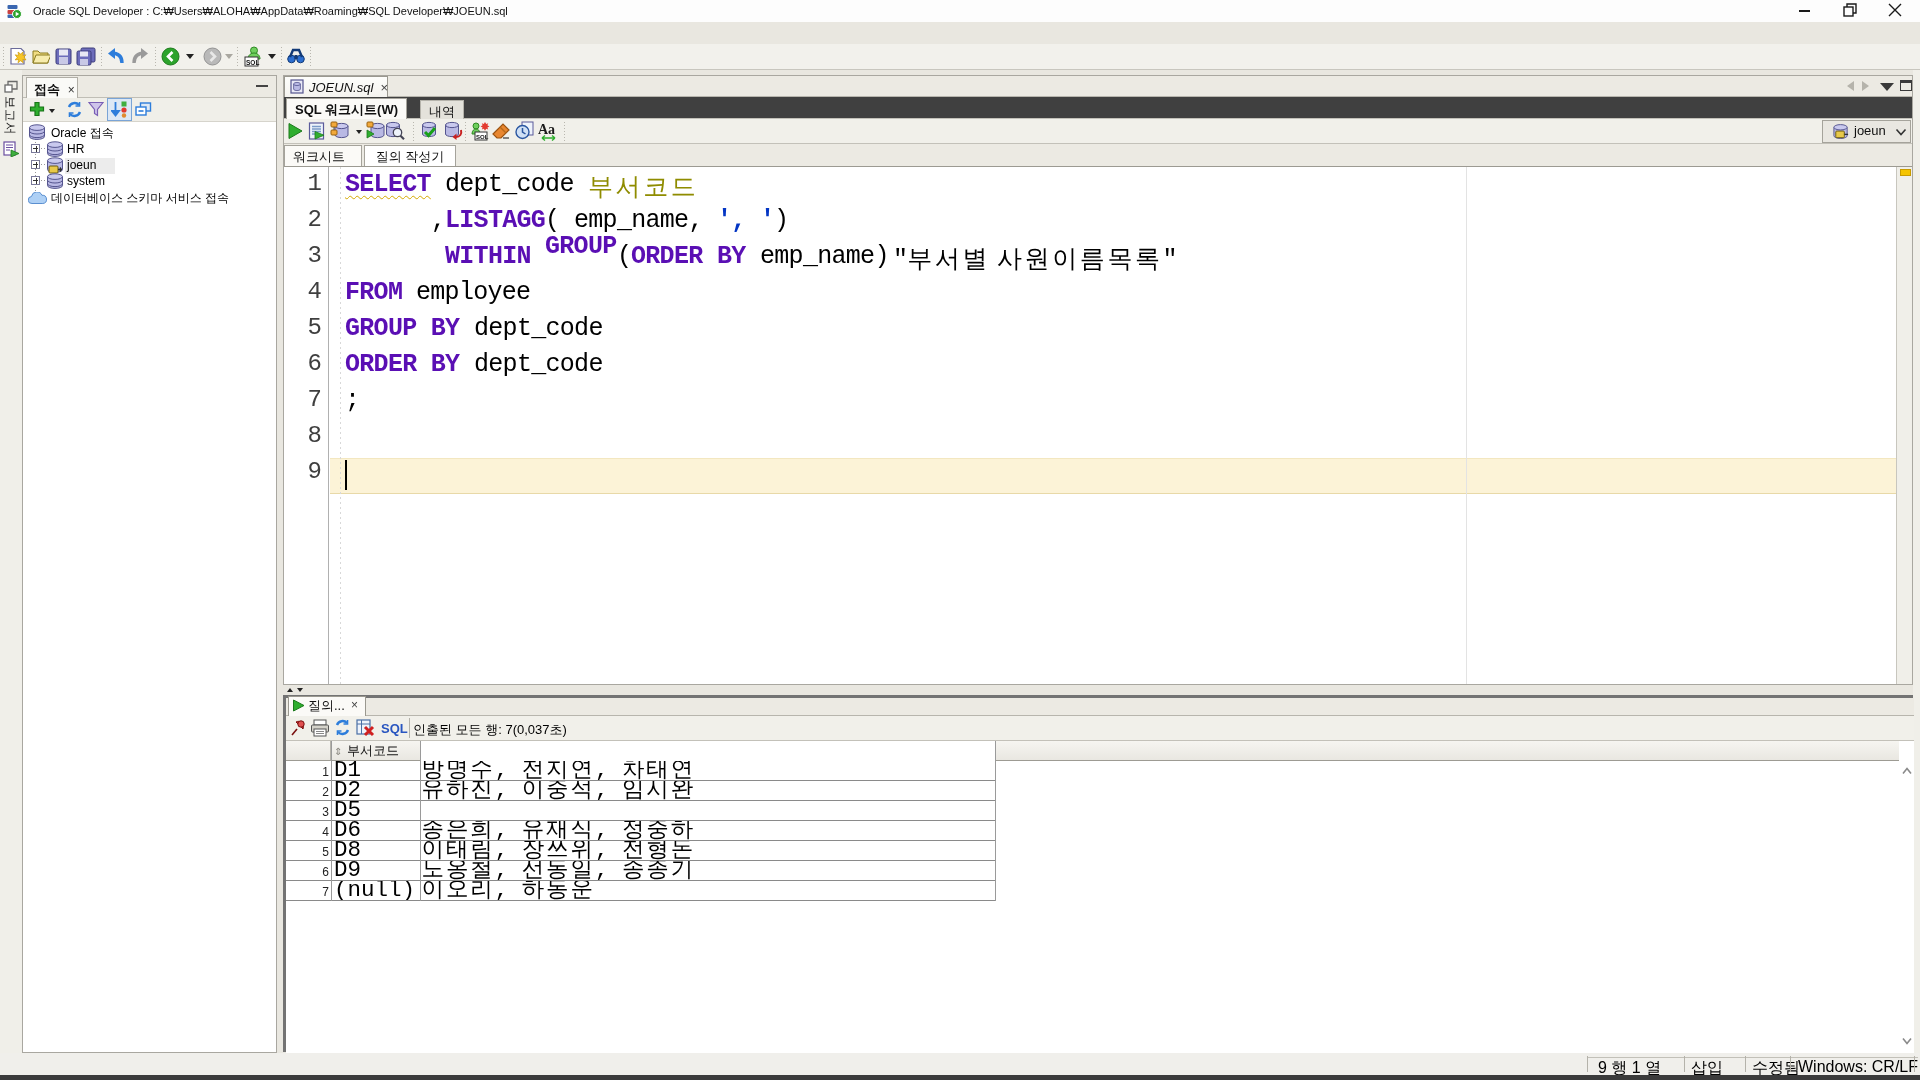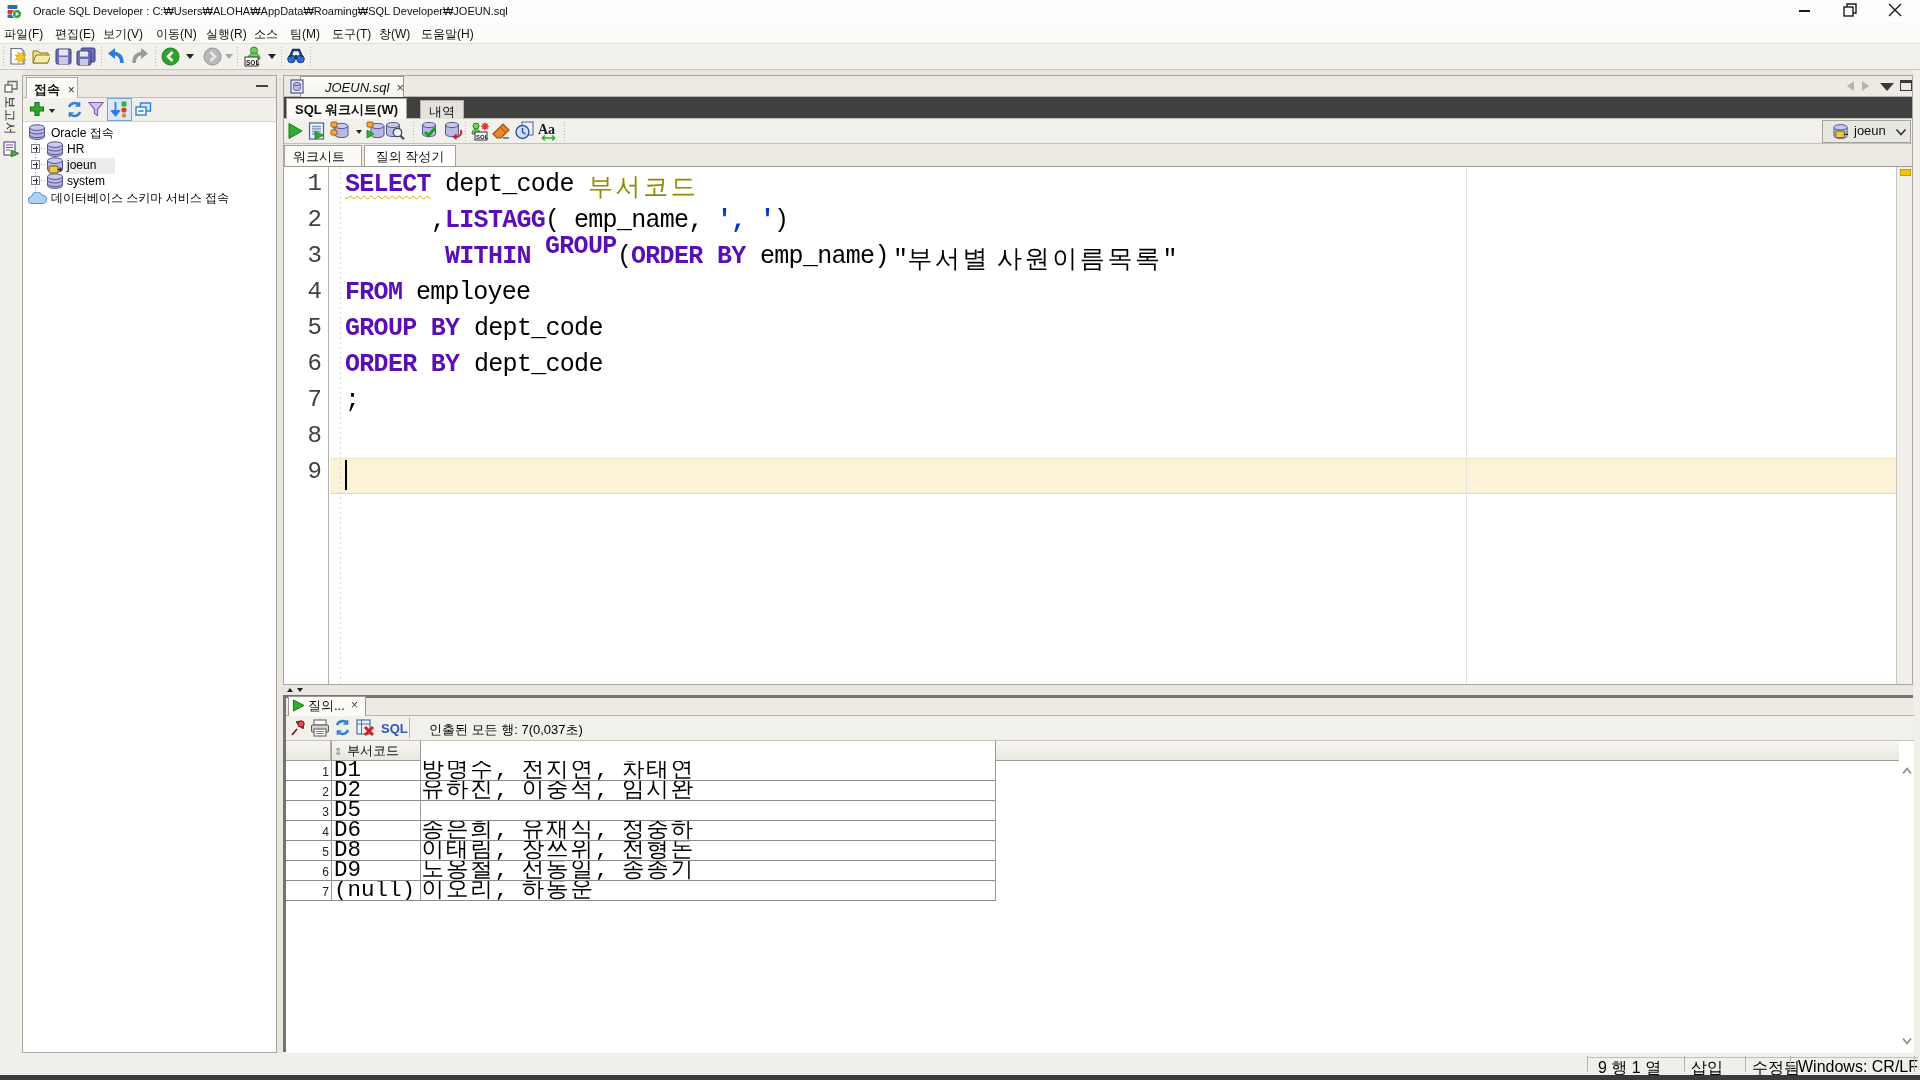--- a/index.html
+++ b/index.html
@@ -24,21 +24,21 @@
 #lpanel{left:22px;top:75px;width:255px;height:978px;background:#fff;border:1px solid #a9a7a0}
 #lptabs{left:0;top:0;width:253px;height:22px;background:#eceae3;border-bottom:1px solid #c0beb6}
 #lptab{left:3px;top:1px;width:52px;height:21px;white-space:nowrap;background:#fafaf7;border:1px solid #b0aea6;border-bottom:none;font-size:13px;font-weight:bold;color:#111;padding:3px 0 0 7px}
 #lptab .x{font-weight:normal;color:#333;font-size:12px;margin-left:4px}
 #lpmin{left:233px;top:9px;width:12px;height:2px;background:#444}
 #lptools{left:0;top:22px;width:253px;height:24px;background:#f0efe9;border-bottom:1px solid #d6d4cc}
 .trow{position:absolute;font-size:12px;color:#000;white-space:nowrap}
 
 #epanel{left:283px;top:75px;width:1630px;height:610px;background:#fff;border:1px solid #a9a7a0}
 #etabs{left:0;top:0;width:1628px;height:21px;background:#eceae3;border-bottom:1px solid #b7b5ad}
-#etab{left:16px;top:0px;width:104px;height:30px;white-space:nowrap;background:linear-gradient(#fdfdfb,#f1efe9);border:1px solid #9a988f;border-bottom:none;font-size:13px;font-style:italic;color:#111;padding:3px 0 12px 24px}
+#etab{left:0px;top:0px;width:104px;height:30px;white-space:nowrap;background:linear-gradient(#fdfdfb,#f1efe9);border:1px solid #9a988f;border-bottom:none;font-size:13px;font-style:italic;color:#111;padding:3px 0 12px 24px}
 #esub{left:0;top:21px;width:1628px;height:22px;background:#404040;border-bottom:1px solid #c3c1b9}
 .stab{position:absolute;font-size:13px;color:#111;background:#fbfaf7;border:1px solid #a5a39b;padding:2px 8px 2px 8px;top:1px;height:21px;border-bottom:none;white-space:nowrap}
 .stab2{background:#e4e2db;border-color:#b5b3ab;height:19px;top:3px}
 #etools{left:0;top:43px;width:1628px;height:25px;background:#f1f0ea;border-bottom:1px solid #c3c1b9}
 #combo{left:1538px;top:1px;width:89px;height:23px;background:#e9e7e1;border:1px solid #a5a39b;font-size:13px;color:#111}
 #esub2{left:0;top:68px;width:1628px;height:23px;background:#eceae3;border-bottom:1px solid #9c9a92}
 #ecode{left:0;top:91px;width:1628px;height:517px;background:#fff}
 #gutter{left:0;top:0;width:45px;height:517px;background:#fff;border-right:1px solid #b0b0b0}
 .ln{position:absolute;right:6px;font-size:24px;color:#3f3f3f;font-family:"Liberation Mono",monospace;width:36px;text-align:right}
 .cl{position:absolute;font-family:"Liberation Mono",monospace;font-size:25px;letter-spacing:-0.7px;white-space:pre;color:#000}
@@ -52,21 +52,21 @@
 #dotguide{left:56px;top:0;width:1px;height:517px;background-image:repeating-linear-gradient(to bottom,#d8d8d8 0 2px,transparent 2px 5px)}
 #eruler{left:1612px;top:0;width:16px;height:517px;background:#f0efe9;border-left:1px solid #c8c6be}
 #emark{left:1615px;top:2px;width:11px;height:7px;background:#f5c400;border:1px solid #c89b00}
 
 #split{left:283px;top:686px;width:1630px;height:9px}
 
 #rpanel{left:283px;top:695px;width:1630px;height:357px;background:#c4b5fd;border:3px solid #737373}
 #rtabs{left:0;top:0;width:1628px;height:18px;background:#eceae3;border-bottom:1px solid #b7b5ad}
 #rtab{left:2px;top:-2px;width:78px;height:20px;background:#fbfaf7;border:1px solid #9a988f;border-bottom:none;font-size:13px;color:#111}
 #rtools{left:0;top:18px;width:1628px;height:25px;background:#f1f0ea;border-bottom:1px solid #c3c1b9}
-#rinfo{position:absolute;left:143px;top:5px;font-size:13px;color:#000}
+#rinfo{position:absolute;left:127px;top:5px;font-size:13px;color:#000}
 #grid{left:0;top:43px;width:1628px;height:312px;background:#fff}
 .gh{position:absolute;top:0;height:20px;background:linear-gradient(#f6f5f1,#e9e7e1);border-right:1px solid #b5b3ab;border-bottom:1px solid #9d9b93;font-size:13px;color:#111;line-height:19px;white-space:nowrap}
 .sorticon{display:inline-block;width:9px;margin:0 4px 0 3px;color:#8a8880;font-size:10px}
 .gr{position:absolute;left:0;width:710px;height:20px;border-bottom:1px solid #8a8a8a;overflow:hidden}
 .rn{position:absolute;width:43px;text-align:right;font-size:12px;color:#222;top:4px}
 .c1{position:absolute;left:48px;top:0px;font-family:"Liberation Mono",monospace;font-size:22.5px;line-height:18px;color:#000;white-space:pre}
 .c2{position:absolute;left:135.5px;top:0px;font-family:"Liberation Mono",monospace;font-size:22.5px;line-height:18px;color:#000;white-space:pre}
 .kg{letter-spacing:1.9px}
 .gvl{position:absolute;top:0;width:1px;background:#9a9a9a}
 
@@ -87,32 +87,20 @@
  </svg>
  <div class="abs t">Oracle SQL Developer : C:₩Users₩ALOHA₩AppData₩Roaming₩SQL Developer₩JOEUN.sql</div>
  <div class="abs" style="left:1799px;top:10px;width:11px;height:2px;background:#1a1a1a"></div>
  <svg class="ico" style="left:1843px;top:3px" width="14" height="14" viewBox="0 0 14 14" fill="none" stroke="#1a1a1a" stroke-width="1.4">
   <rect x="1" y="4" width="9" height="9"></rect>
         <path d="M4 4 V1 H13 V10 H10"></path>
  </svg>
  <svg class="ico" style="left:1888px;top:3px" width="14" height="14" viewBox="0 0 14 14" stroke="#1a1a1a" stroke-width="1.4">
   <path d="M1 1 L13 13 M13 1 L1 13"></path>
  </svg>
-</div>
-<div class="abs" id="menubar">
- <div class="mi" style="left:4px">파일(F)</div>
- <div class="mi" style="left:55px">편집(E)</div>
- <div class="mi" style="left:103px">보기(V)</div>
- <div class="mi" style="left:156px">이동(N)</div>
- <div class="mi" style="left:206px">실행(R)</div>
- <div class="mi" style="left:254px">소스</div>
- <div class="mi" style="left:290px">팀(M)</div>
- <div class="mi" style="left:332px">도구(T)</div>
- <div class="mi" style="left:379px">창(W)</div>
- <div class="mi" style="left:421px">도움말(H)</div>
 </div>
 <div class="abs" id="toolbar">
  <svg class="ico" style="left:9px;top:3px" width="19" height="19" viewBox="0 0 19 19">
   <path d="M2 1.5 h10 l3 3 v12.5 h-13 z" fill="#fff" stroke="#6b6b9a" stroke-width="1.2"></path>
   <path d="M15 10 l2 3 -3.4-.6 .6 3.4 -2.6-2 -2.6 2 .6-3.4 -3.4.6 2-2.6 -2-2.6 3.4.6 -.6-3.4 2.6 2 2.6-2 -.6 3.4 3.4-.6 z" fill="#f7c526" stroke="#c79200" stroke-width=".6"></path>
  </svg>
  <svg class="ico" style="left:32px;top:4px" width="18" height="17" viewBox="0 0 18 17">
   <path d="M1 3 h5 l2 2 h8 v10 h-15 z" fill="#f0dc82" stroke="#8a7a1e" stroke-width="1"></path>
   <path d="M1 15 L4 7 h15 l-3.5 8 z" fill="#f7ecad" stroke="#8a7a1e" stroke-width="1"></path>
  </svg>

